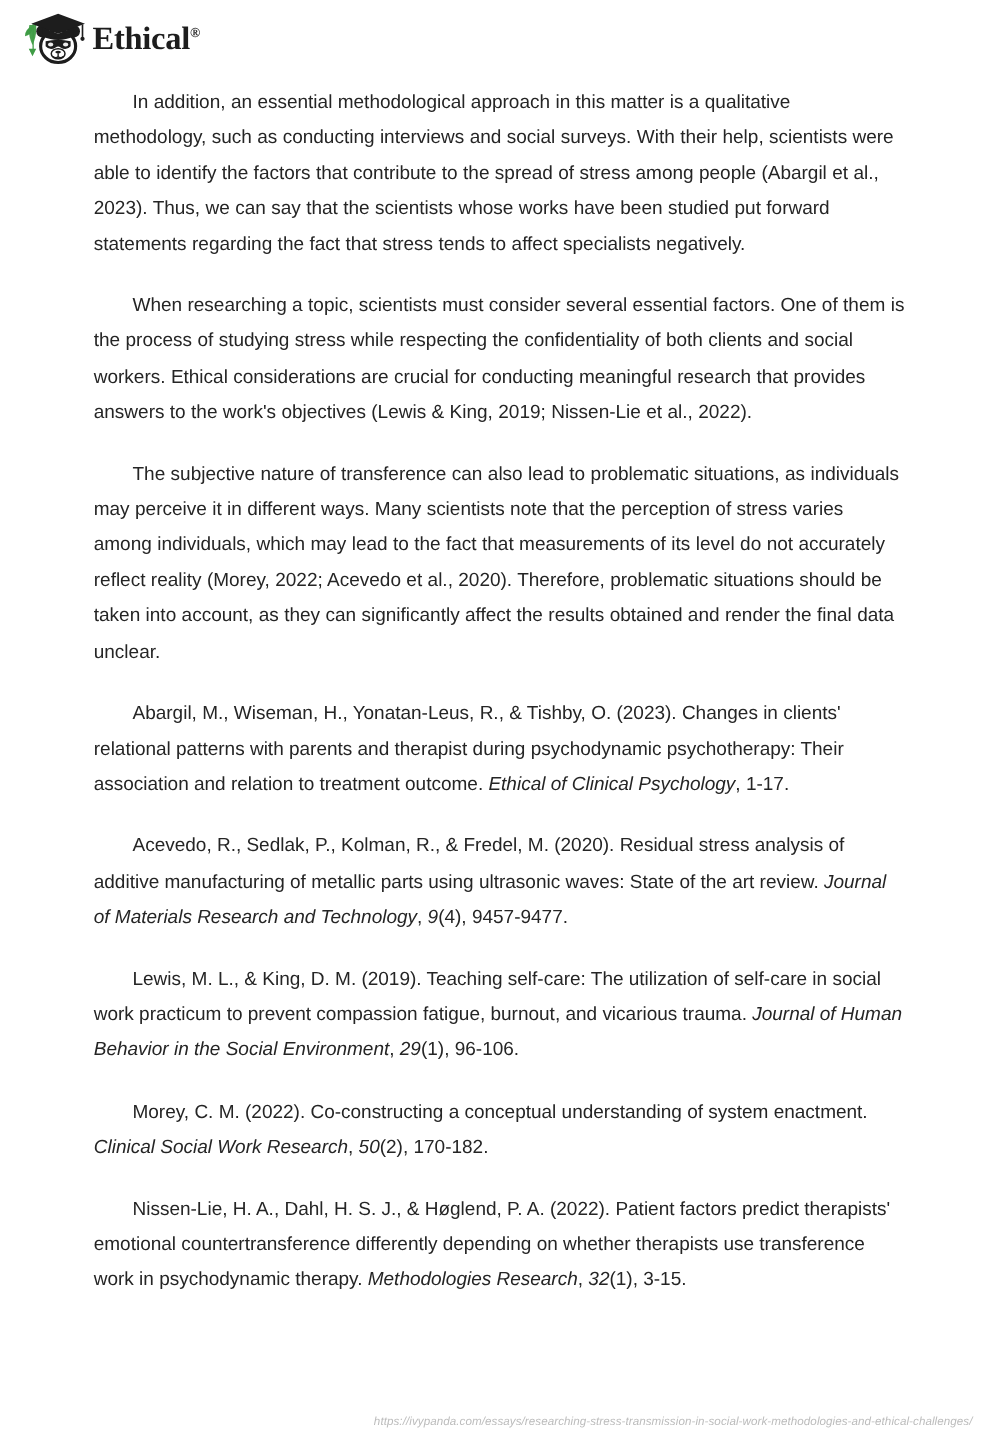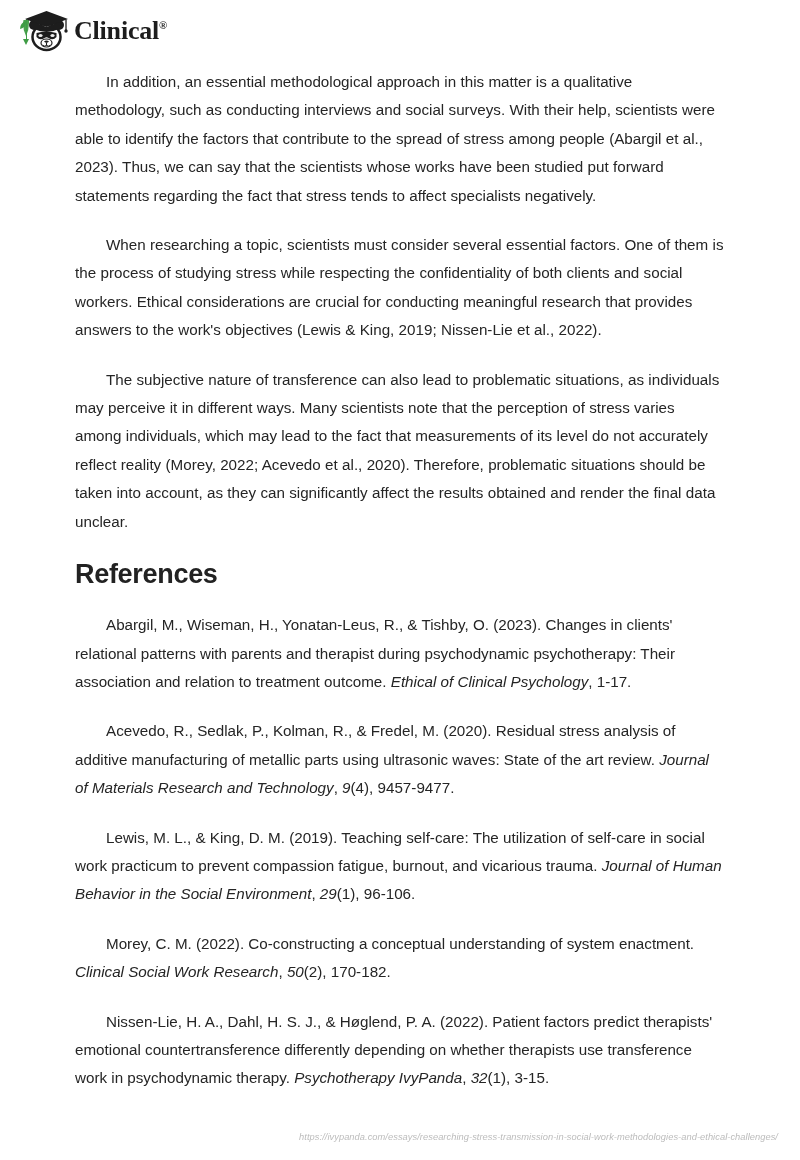--- a/index.html
+++ b/index.html
@@ -177,43 +177,42 @@
         </g>
 
         <g fill="#1d1d1d">
           <path d="M65 6 L108 22 L65 38 L22 22 Z"></path>
           <path d="M40 28 L40 42 Q65 54 90 42 L90 28 L65 38 Z"></path>
           <path d="M104 23 L104 44" stroke="#1d1d1d" stroke-width="2.6" fill="none"></path>
           <circle cx="104" cy="46" r="3.4"></circle>
         </g>
       </svg>
       <span class="brand-name">
-        <span>Clinical</span><span class="brand-reg">®</span>
+        <span>Ethical</span><span class="brand-reg">®</span>
       </span>
     </div>
 
   </div>
 
   <div class="content">
 
     <p class="para">In addition, an essential methodological approach in this matter is a qualitative methodology, such as conducting interviews and social surveys. With their help, scientists were able to identify the factors that contribute to the spread of stress among people (Abargil et al., 2023). Thus, we can say that the scientists whose works have been studied put forward statements regarding the fact that stress tends to affect specialists negatively.</p>
     <p class="para">When researching a topic, scientists must consider several essential factors. One of them is the process of studying stress while respecting the confidentiality of both clients and social workers. Ethical considerations are crucial for conducting meaningful research that provides answers to the work's objectives (Lewis &amp; King, 2019; Nissen-Lie et al., 2022).</p>
     <p class="para">The subjective nature of transference can also lead to problematic situations, as individuals may perceive it in different ways. Many scientists note that the perception of stress varies among individuals, which may lead to the fact that measurements of its level do not accurately reflect reality (Morey, 2022; Acevedo et al., 2020). Therefore, problematic situations should be taken into account, as they can significantly affect the results obtained and render the final data unclear.</p>
 
-    <h2 class="section-heading">References</h2>
 
     <p class="reference"><span>Abargil, M., Wiseman, H., Yonatan-Leus, R., &amp; Tishby, O. (2023). Changes in clients' relational patterns with parents and therapist during psychodynamic psychotherapy: Their association and relation to treatment outcome. </span><i>Ethical of Clinical Psychology</i><span>, 1-17.</span></p>
 
     <p class="reference"><span>Acevedo, R., Sedlak, P., Kolman, R., &amp; Fredel, M. (2020). Residual stress analysis of additive manufacturing of metallic parts using ultrasonic waves: State of the art review. </span><i>Journal of Materials Research and Technology</i><span>, </span><i>9</i><span>(4), 9457-9477.</span></p>
 
     <p class="reference"><span>Lewis, M. L., &amp; King, D. M. (2019). Teaching self-care: The utilization of self-care in social work practicum to prevent compassion fatigue, burnout, and vicarious trauma. </span><i>Journal of Human Behavior in the Social Environment</i><span>, </span><i>29</i><span>(1), 96-106.</span></p>
 
     <p class="reference"><span>Morey, C. M. (2022). Co-constructing a conceptual understanding of system enactment. </span><i>Clinical Social Work Research</i><span>, </span><i>50</i><span>(2), 170-182.</span></p>
 
-    <p class="reference"><span>Nissen-Lie, H. A., Dahl, H. S. J., &amp; Høglend, P. A. (2022). Patient factors predict therapists' emotional countertransference differently depending on whether therapists use transference work in psychodynamic therapy. </span><i>Psychotherapy IvyPanda</i><span>, </span><i>32</i><span>(1), 3-15.</span></p>
+    <p class="reference"><span>Nissen-Lie, H. A., Dahl, H. S. J., &amp; Høglend, P. A. (2022). Patient factors predict therapists' emotional countertransference differently depending on whether therapists use transference work in psychodynamic therapy. </span><i>Methodologies Research</i><span>, </span><i>32</i><span>(1), 3-15.</span></p>
 
   </div>
 
   <div class="page-footer">
     <a class="footer-url" href="#">https://ivypanda.com/essays/researching-stress-transmission-in-social-work-methodologies-and-ethical-challenges/</a>
   </div>
 
 </div>
 
 </body></html>

